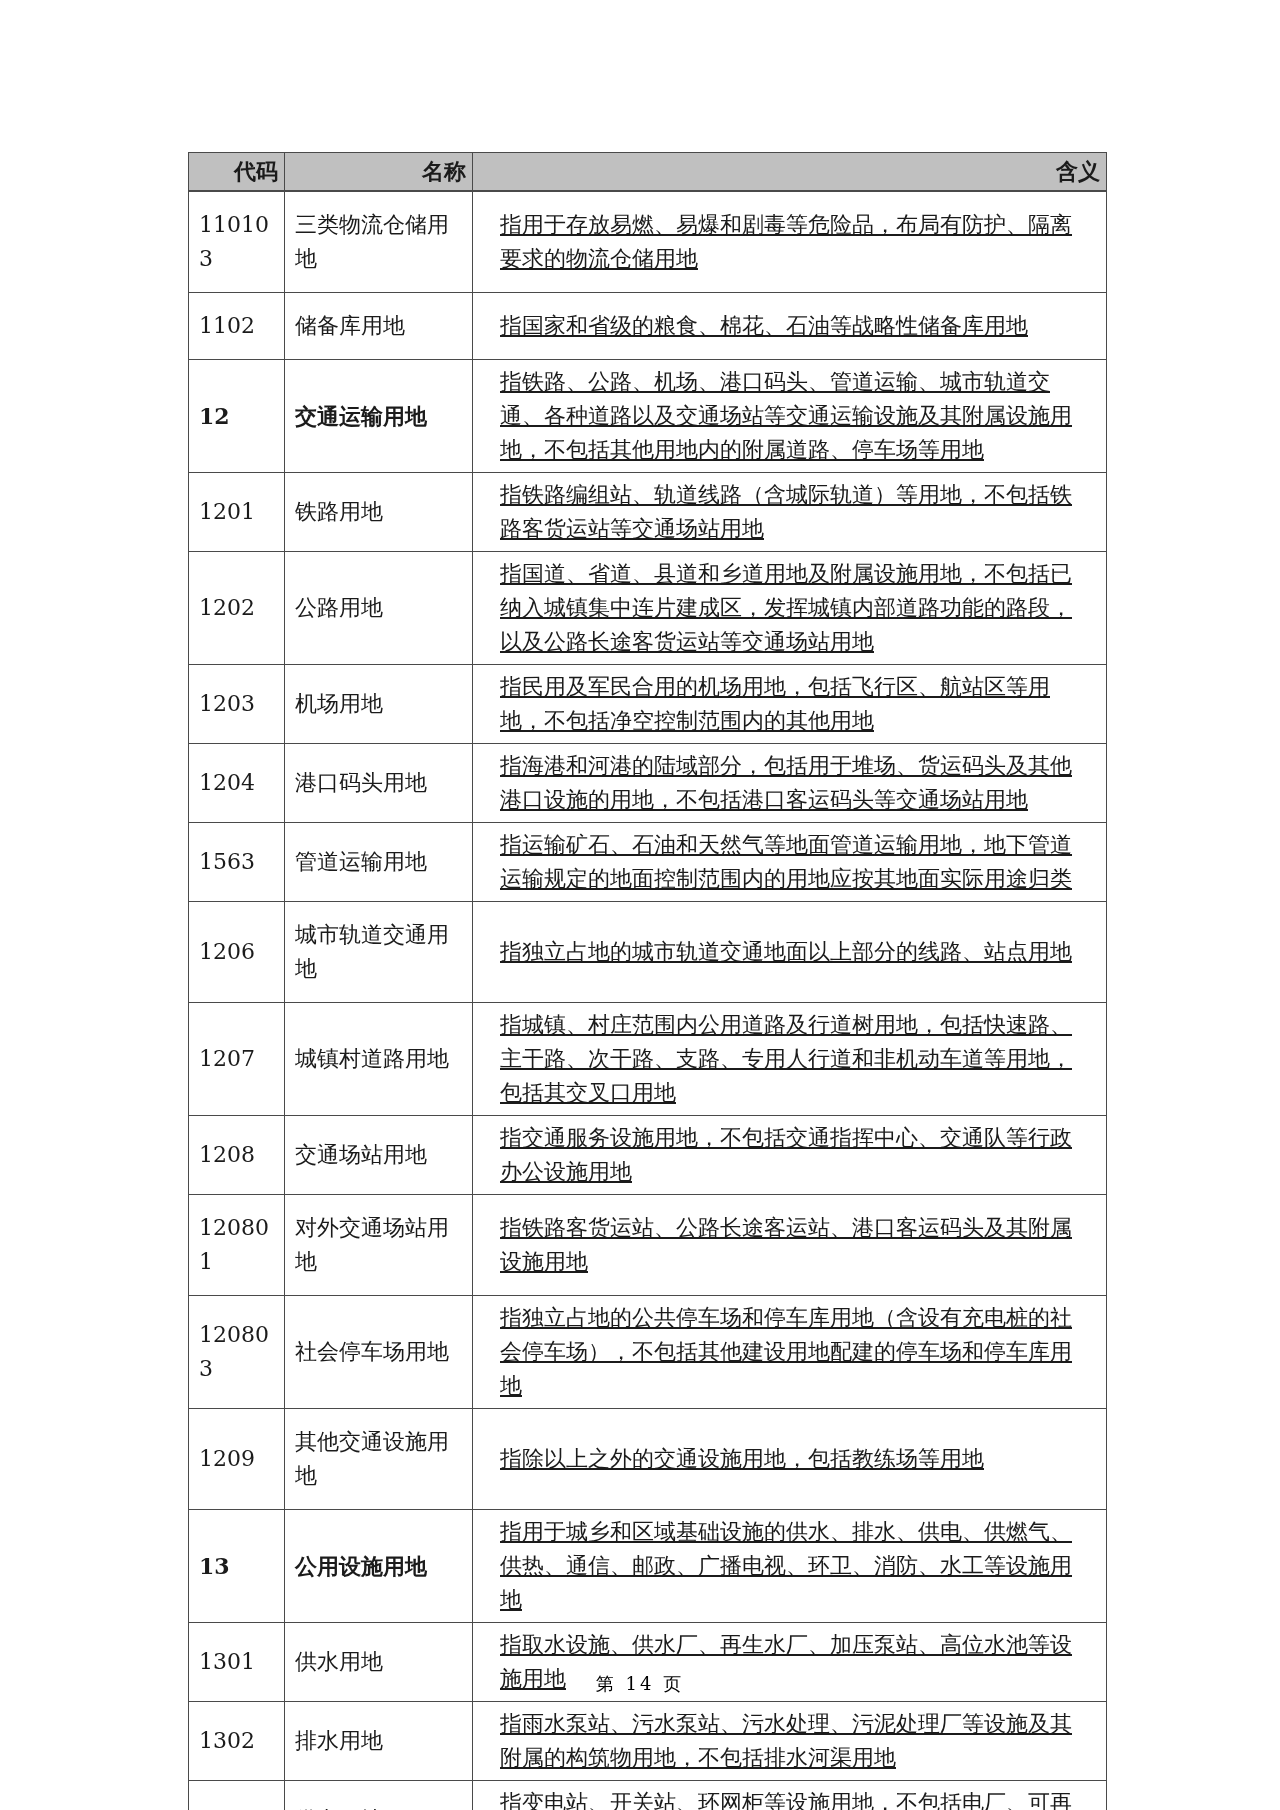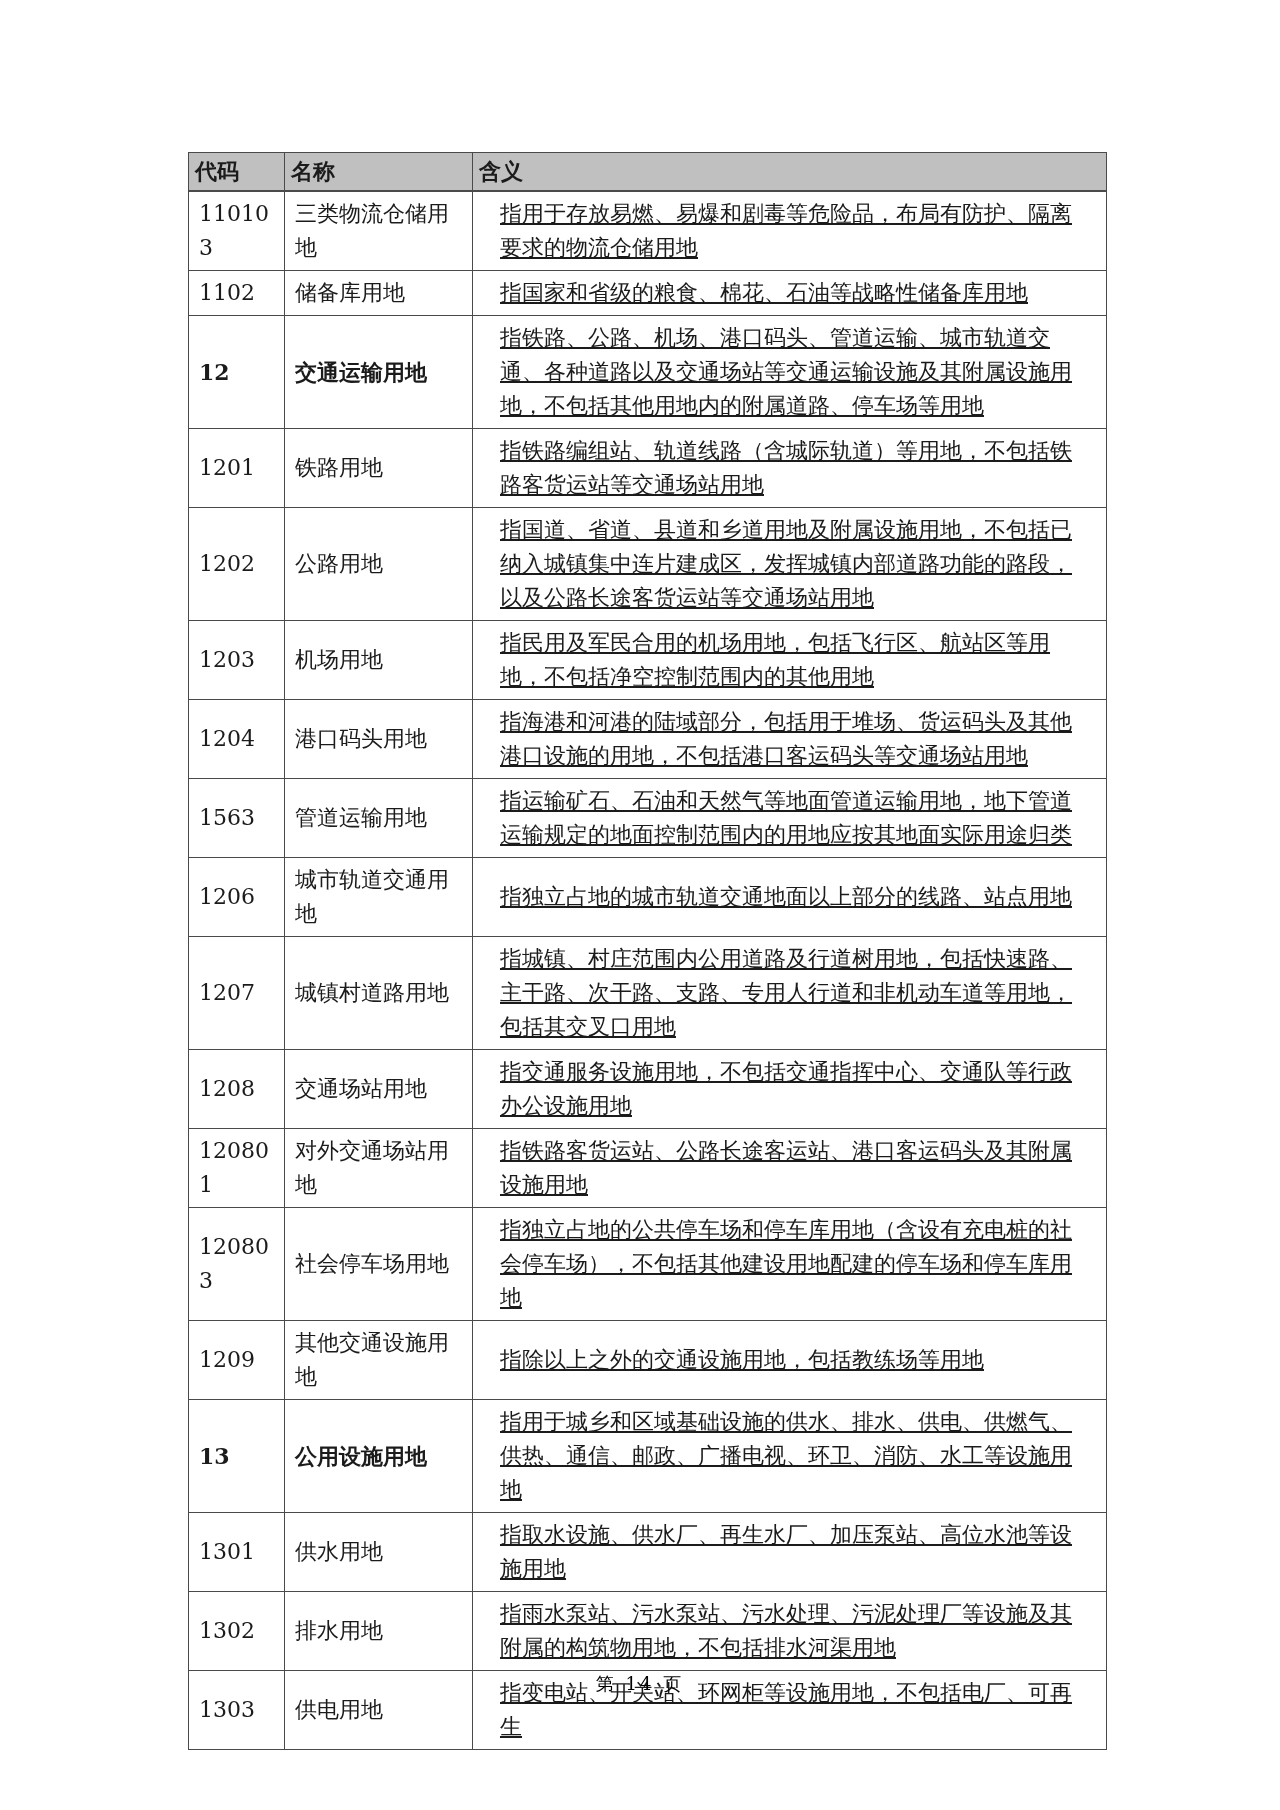--- a/index.html
+++ b/index.html
@@ -29,27 +29,27 @@
   .land-table th, .land-table td {
     border: 1px solid #4a4a4a;
     font-size: 22px;
     line-height: 34px;
     vertical-align: middle;
     word-break: break-all;
   }
   .land-table th {
     background: #c0c0c0;
     font-weight: bold;
-    text-align: left;
+    text-align: right;
     height: 38px;
     padding: 1px 6px;
     border-bottom: 2px solid #4a4a4a;
   }
   .land-table td {
-    padding: 5px 10px;
+    padding: 16px 10px;
     text-align: left;
   }
   td.col-meaning { padding: 5px 27px; text-decoration: underline; }
   col.c-code { width: 96px; }
   col.c-name { width: 188px; }
   col.c-meaning { width: 634px; }
   tr.bold-row td.col-code,
   tr.bold-row td.col-name { font-weight: bold; margin-top: 17px; }
   .footer {
     position: absolute;

